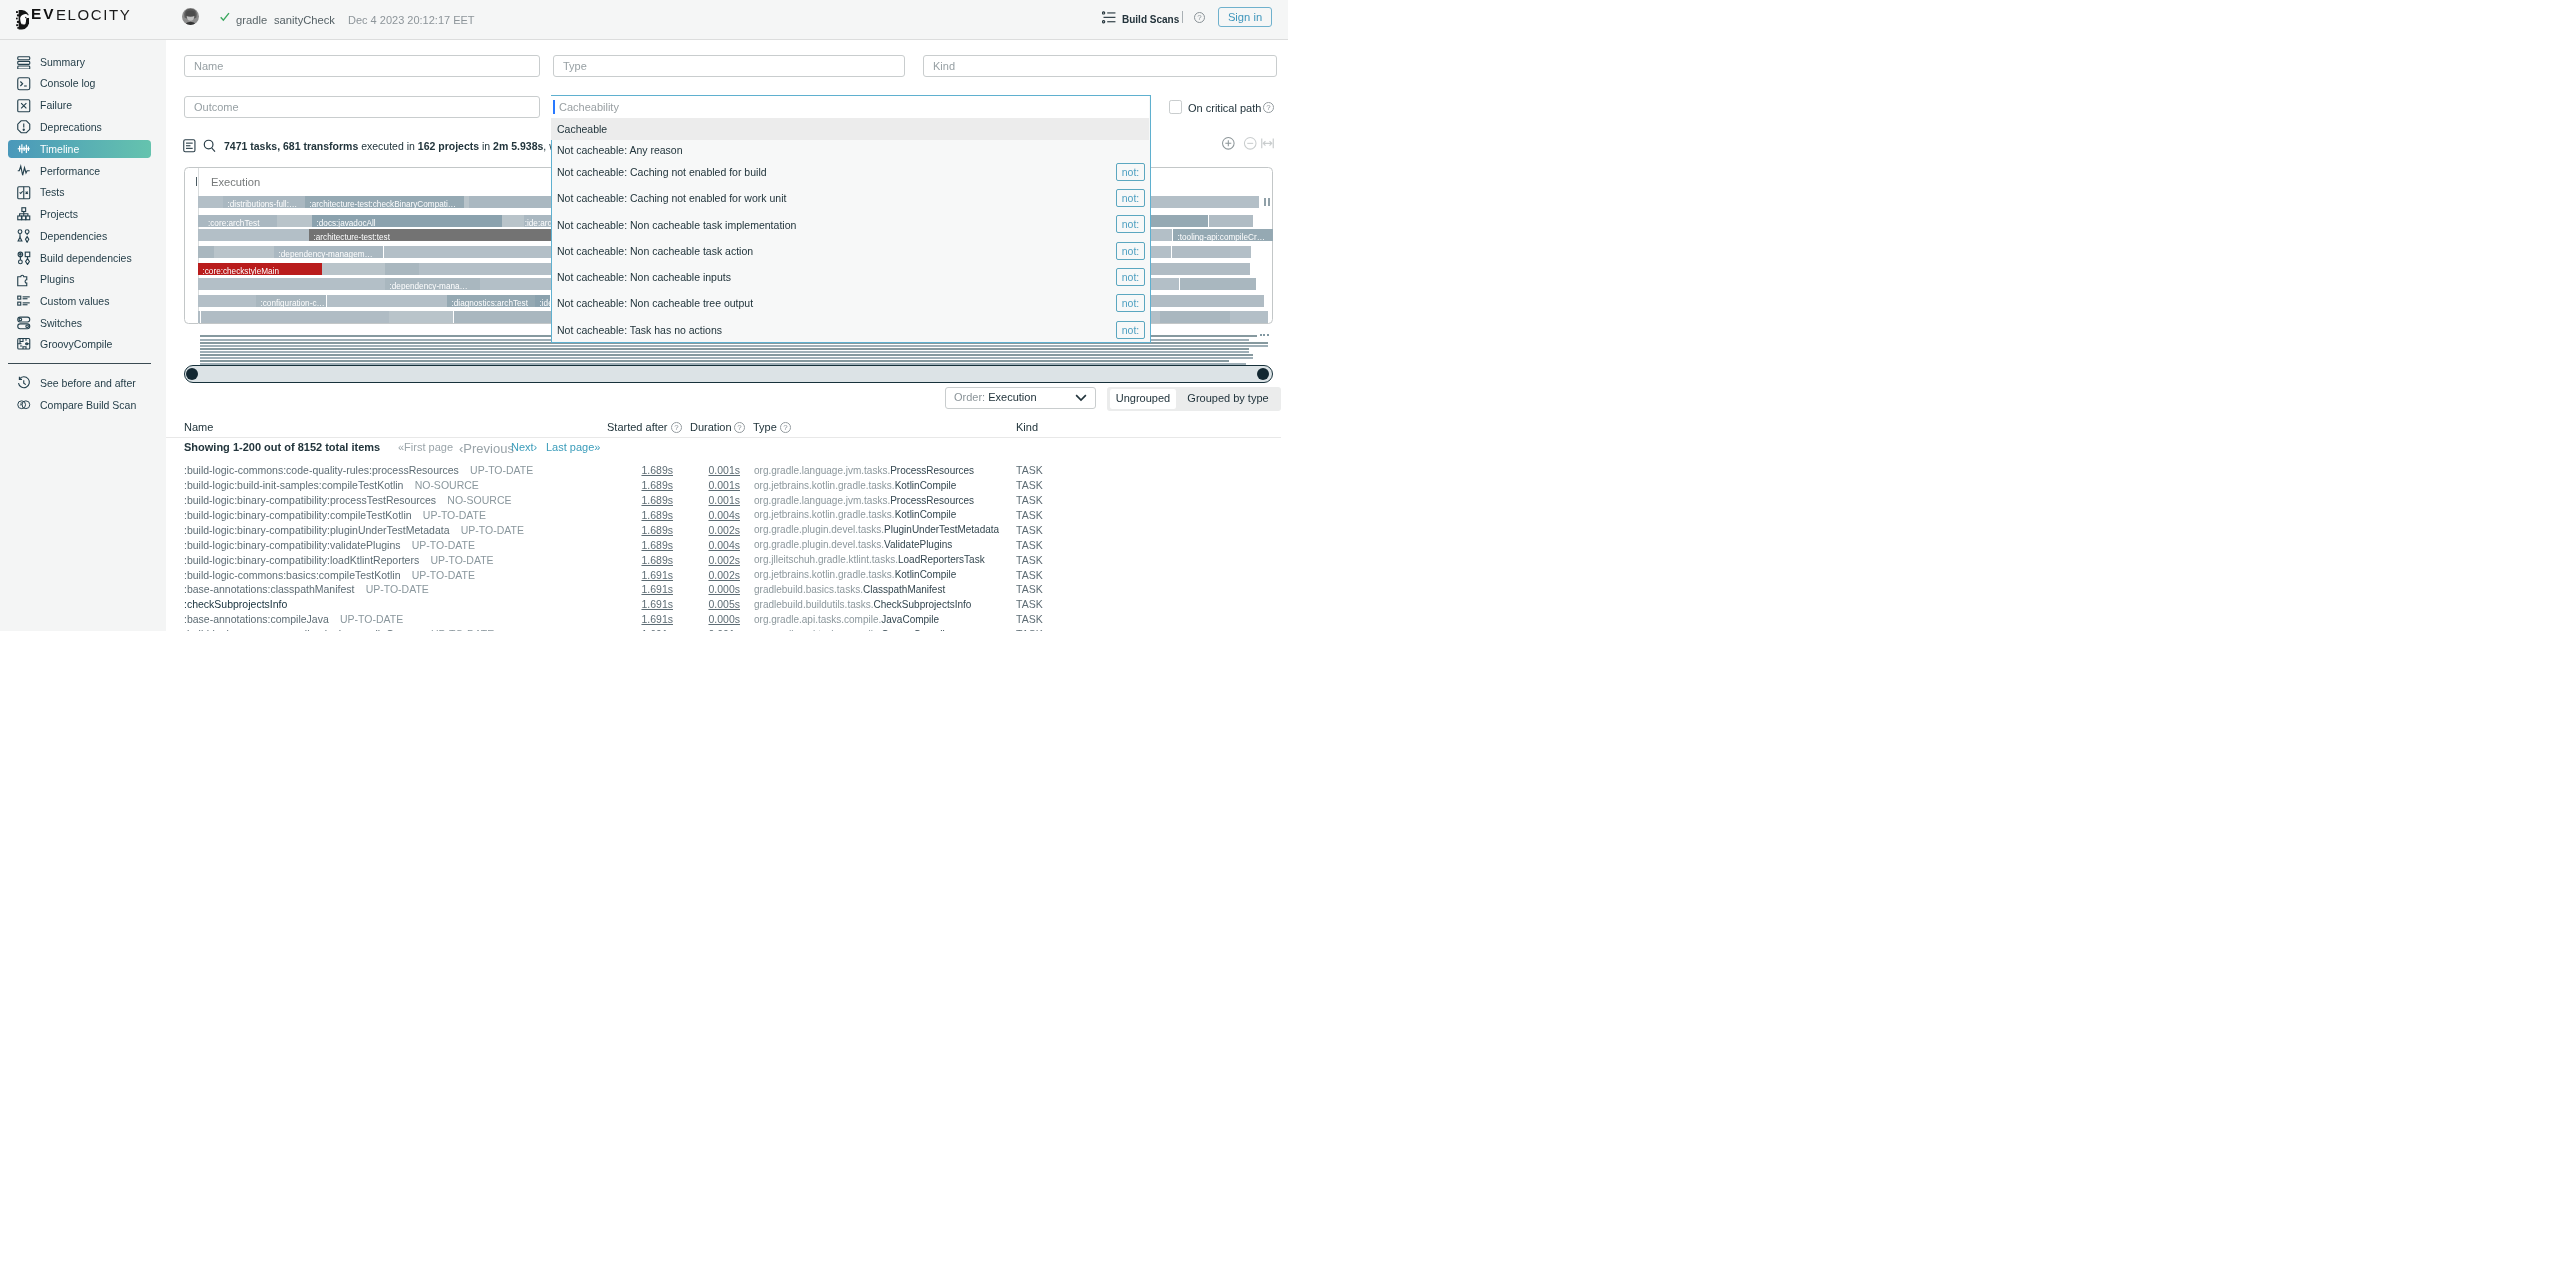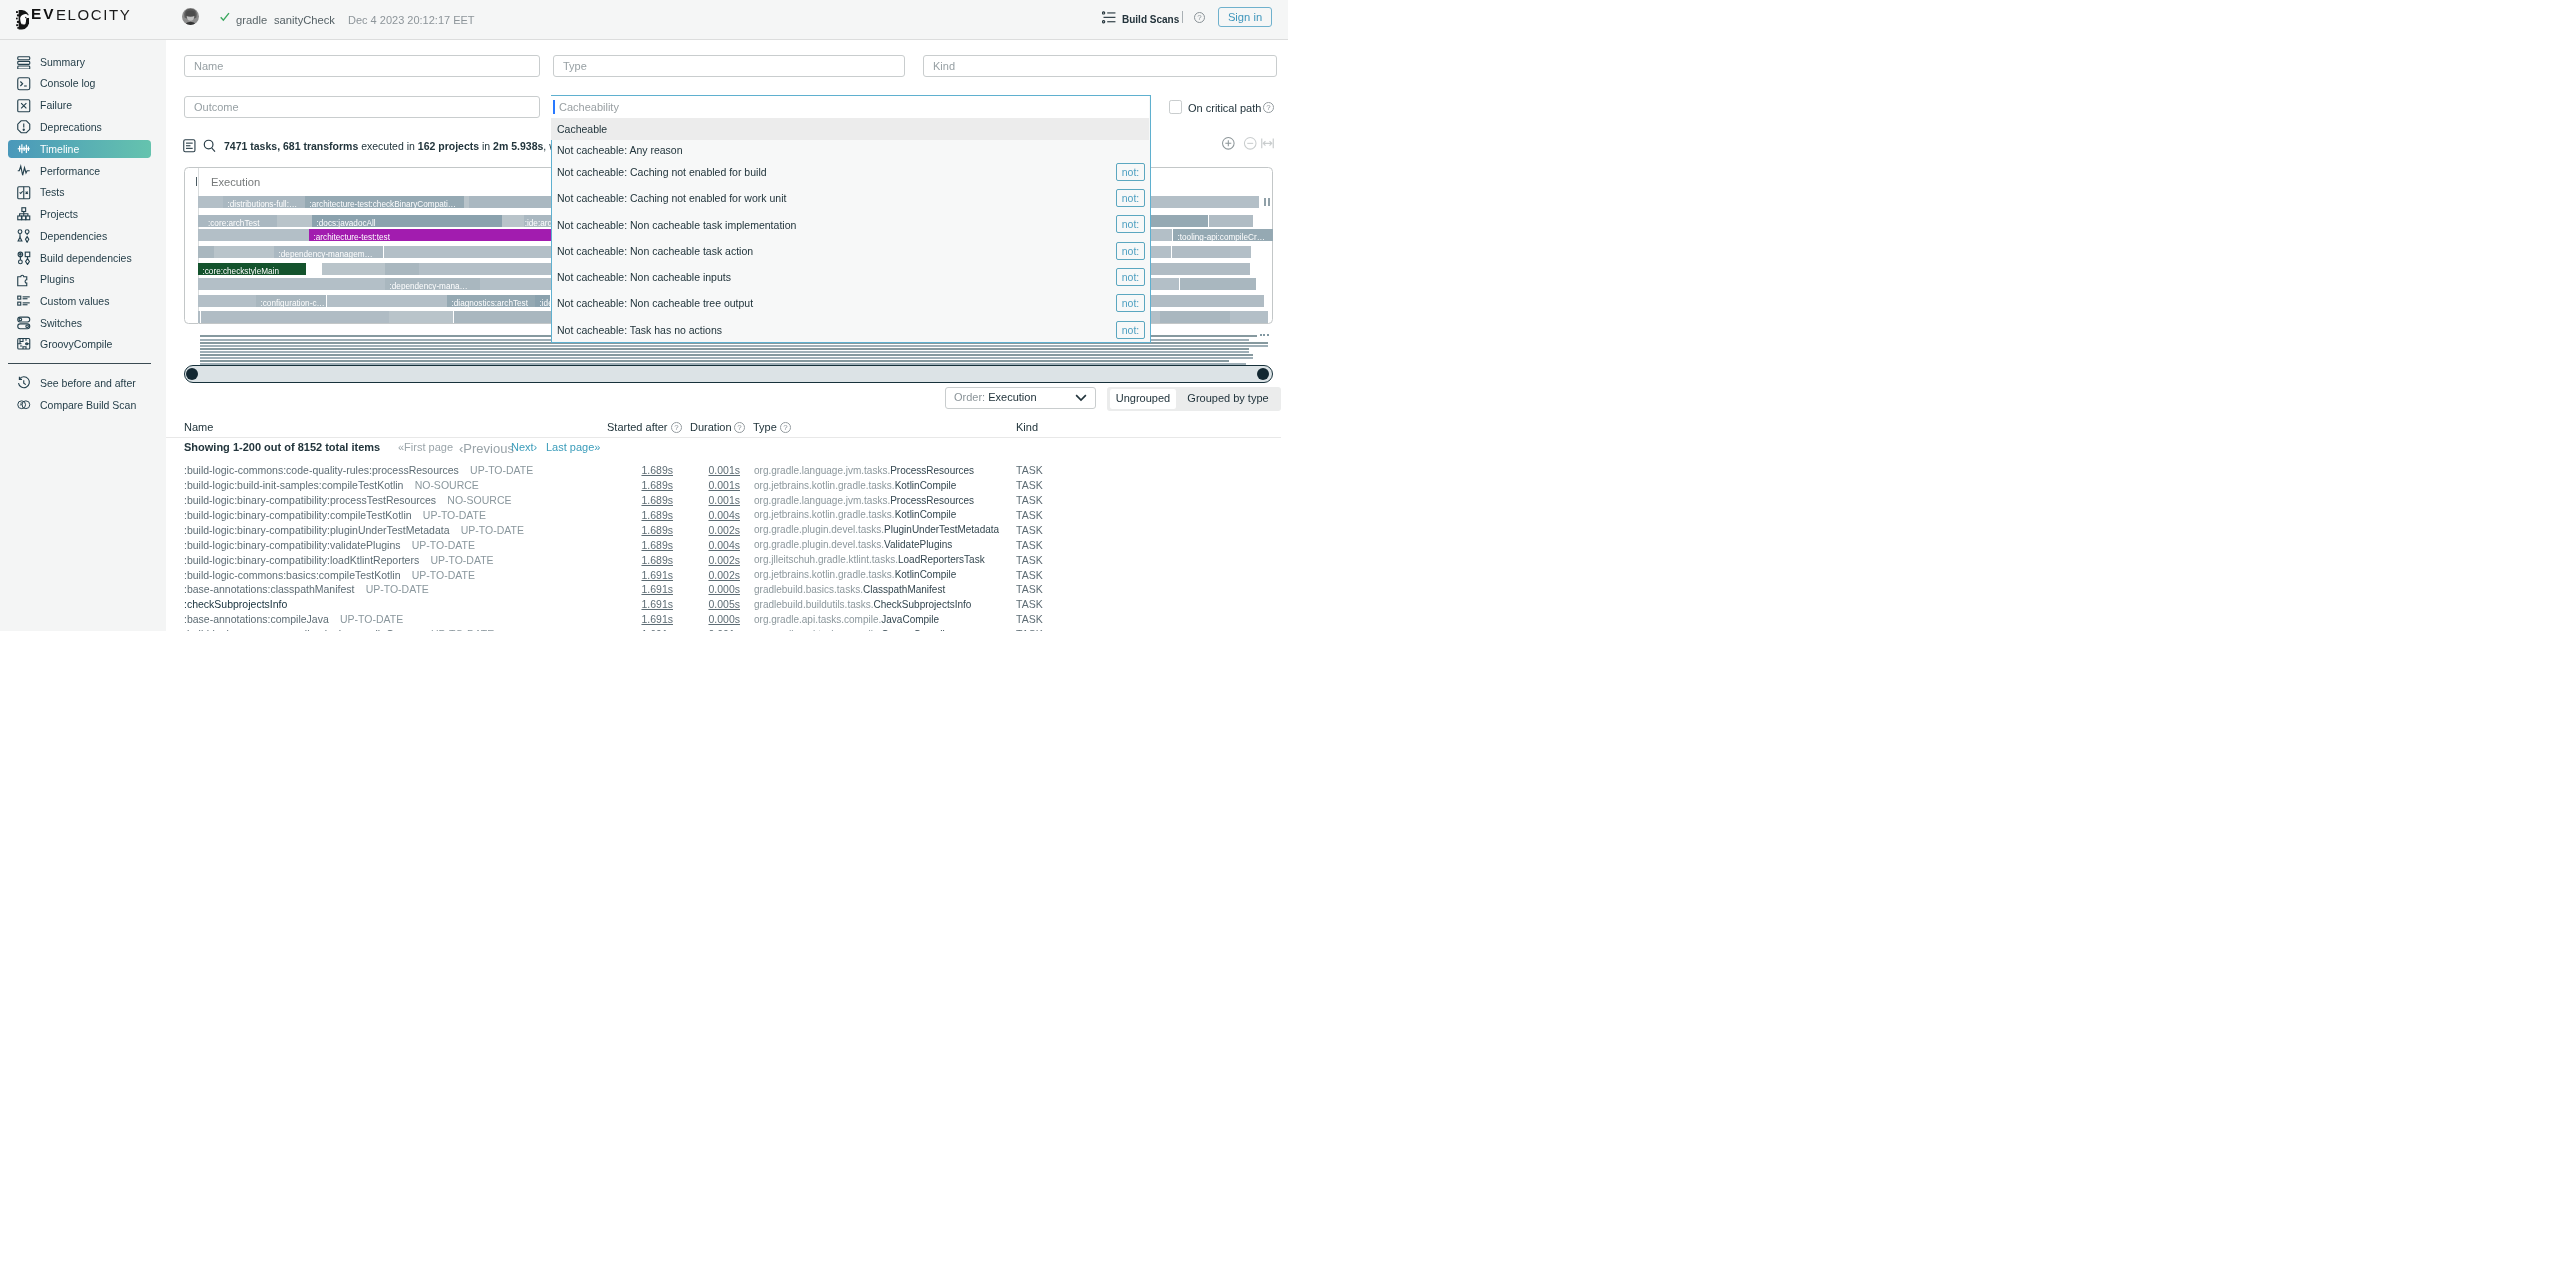--- a/index.html
+++ b/index.html
@@ -270,31 +270,31 @@
 <div class="bar" style="left:469px;top:196px;width:82px;background:#aab8c1"></div>
 <div class="bar" style="left:1150px;top:196px;width:109px;background:#b3bfc7"></div>
 <div class="bar" style="left:198px;top:215px;width:79px;background:#aab8c1"><span style="padding-left:10px">:core:archTest</span></div>
 <div class="bar" style="left:277px;top:215px;width:35px;background:#b9c4ca"></div>
 <div class="bar" style="left:312px;top:215px;width:190px;background:#8ba2ae"><span style="padding-left:4.5px">:docs:javadocAll</span></div>
 <div class="bar" style="left:502px;top:215px;width:22.5px;background:#b9c4ca"></div>
 <div class="bar" style="left:524px;top:215px;width:27px;background:#aab8c1"><span style="padding-left:0.7px">:ide:arc</span></div>
 <div class="bar" style="left:1150px;top:215px;width:58px;background:#95a9b3"></div>
 <div class="bar" style="left:1209px;top:215px;width:44px;background:#b0bcc4"></div>
 <div class="bar" style="left:198px;top:229px;width:111px;background:#b3bfc7"></div>
-<div class="bar" style="left:309px;top:229px;width:242px;background:#a21caf"><span style="padding-left:4.5px">:architecture-test:test</span></div>
+<div class="bar" style="left:309px;top:229px;width:242px;background:#737373"><span style="padding-left:4.5px">:architecture-test:test</span></div>
 <div class="bar" style="left:1150px;top:229px;width:22px;background:#b3bfc7"></div>
 <div class="bar" style="left:1173px;top:229px;width:100px;background:#95a9b3"><span style="padding-left:4.5px">:tooling-api:compileCr…</span></div>
 <div class="bar" style="left:198px;top:246px;width:15.7px;background:#a9b7bf"></div>
 <div class="bar" style="left:214px;top:246px;width:61px;background:#b9c4ca"></div>
 <div class="bar" style="left:274px;top:246px;width:109px;background:#aab8c1"><span style="padding-left:4.5px">:dependency-managem…</span></div>
 <div class="bar" style="left:384px;top:246px;width:167px;background:#b3bfc7"></div>
 <div class="bar" style="left:1150px;top:246px;width:21.4px;background:#b3bfc7"></div>
 <div class="bar" style="left:1172px;top:246px;width:58px;background:#b0bcc4"></div>
 <div class="bar" style="left:1230px;top:246px;width:21px;background:#b3bfc7"></div>
-<div class="bar" style="left:198px;top:263px;width:108px;background:#14532d"><span style="padding-left:4.5px">:core:checkstyleMain</span></div>
+<div class="bar" style="left:198px;top:263px;width:124px;background:#b91c1c"><span style="padding-left:4.5px">:core:checkstyleMain</span></div>
 <div class="bar" style="left:322px;top:263px;width:63px;background:#b9c4ca"></div>
 <div class="bar" style="left:385px;top:263px;width:34px;background:#a9b7bf"></div>
 <div class="bar" style="left:419px;top:263px;width:132px;background:#b3bfc7"></div>
 <div class="bar" style="left:1150px;top:263px;width:100px;background:#b0bcc4"></div>
 <div class="bar" style="left:198px;top:278px;width:187px;background:#b3bfc7"></div>
 <div class="bar" style="left:385px;top:278px;width:95px;background:#a9b7bf"><span style="padding-left:4.5px">:dependency-mana…</span></div>
 <div class="bar" style="left:480px;top:278px;width:71px;background:#b3bfc7"></div>
 <div class="bar" style="left:1150px;top:278px;width:29px;background:#b3bfc7"></div>
 <div class="bar" style="left:1180px;top:278px;width:76px;background:#a9b7bf"></div>
 <div class="bar" style="left:198px;top:295px;width:58px;background:#b3bfc7"></div>

